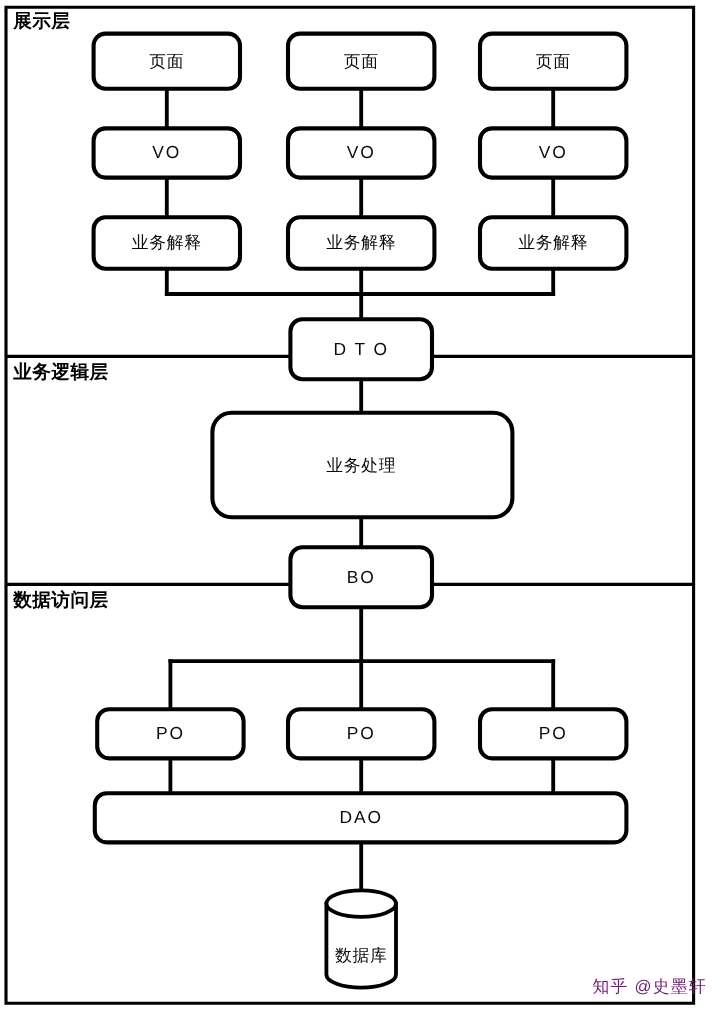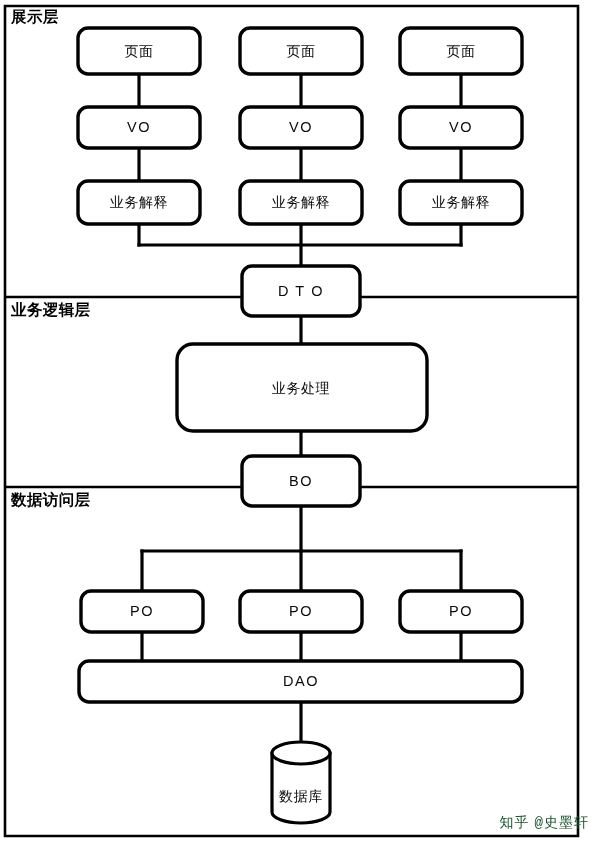--- a/index.html
+++ b/index.html
@@ -62,23 +62,23 @@
     font-size: 15.5px;
     font-weight: bold;
     fill: #000000;
     dominant-baseline: middle;
     letter-spacing: 0.4px;
   }
   .watermark {
     position: absolute;
     right: 14px;
     bottom: 11px;
-    font-family: Liberation Mono, monospace;
+    font-family: Liberation Sans, sans-serif;
     font-size: 14px;
-    color: #14532d;
+    color: #701a75;
     letter-spacing: 1px;
     user-select: none;
     white-space: nowrap;
   }
   .watermark .wm-at {
     margin-left: 5px;
   }
 </style>
 </head>
 <body>

